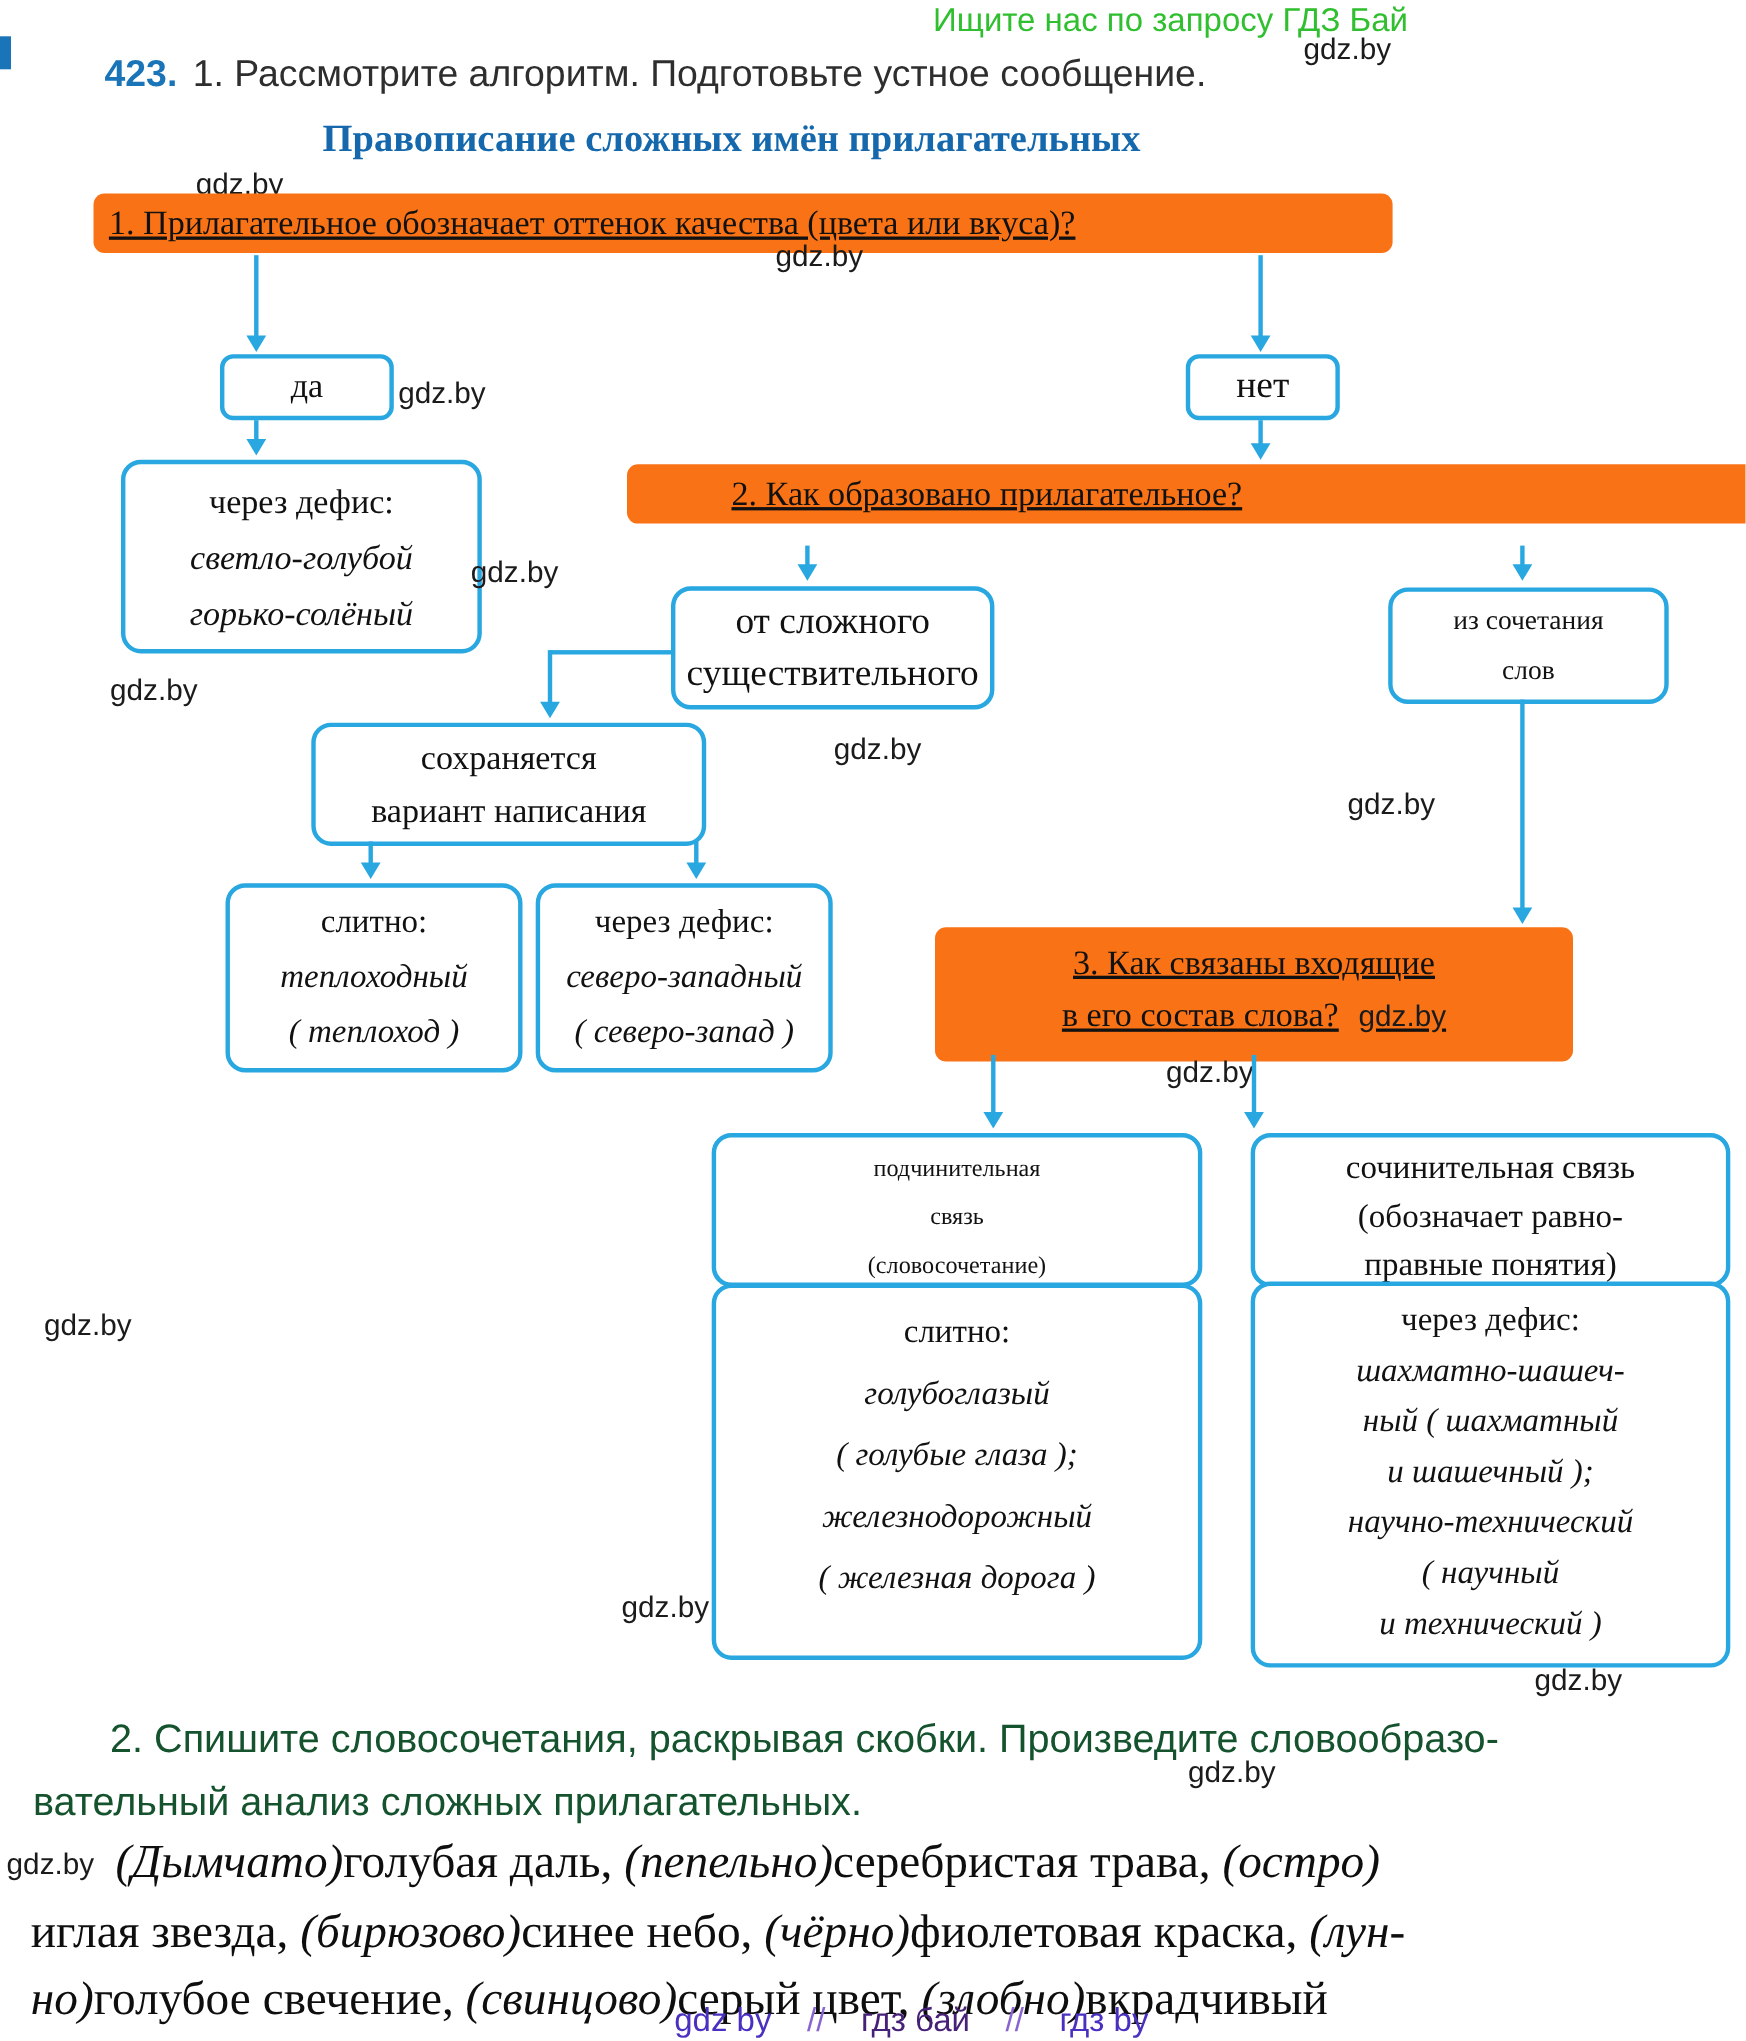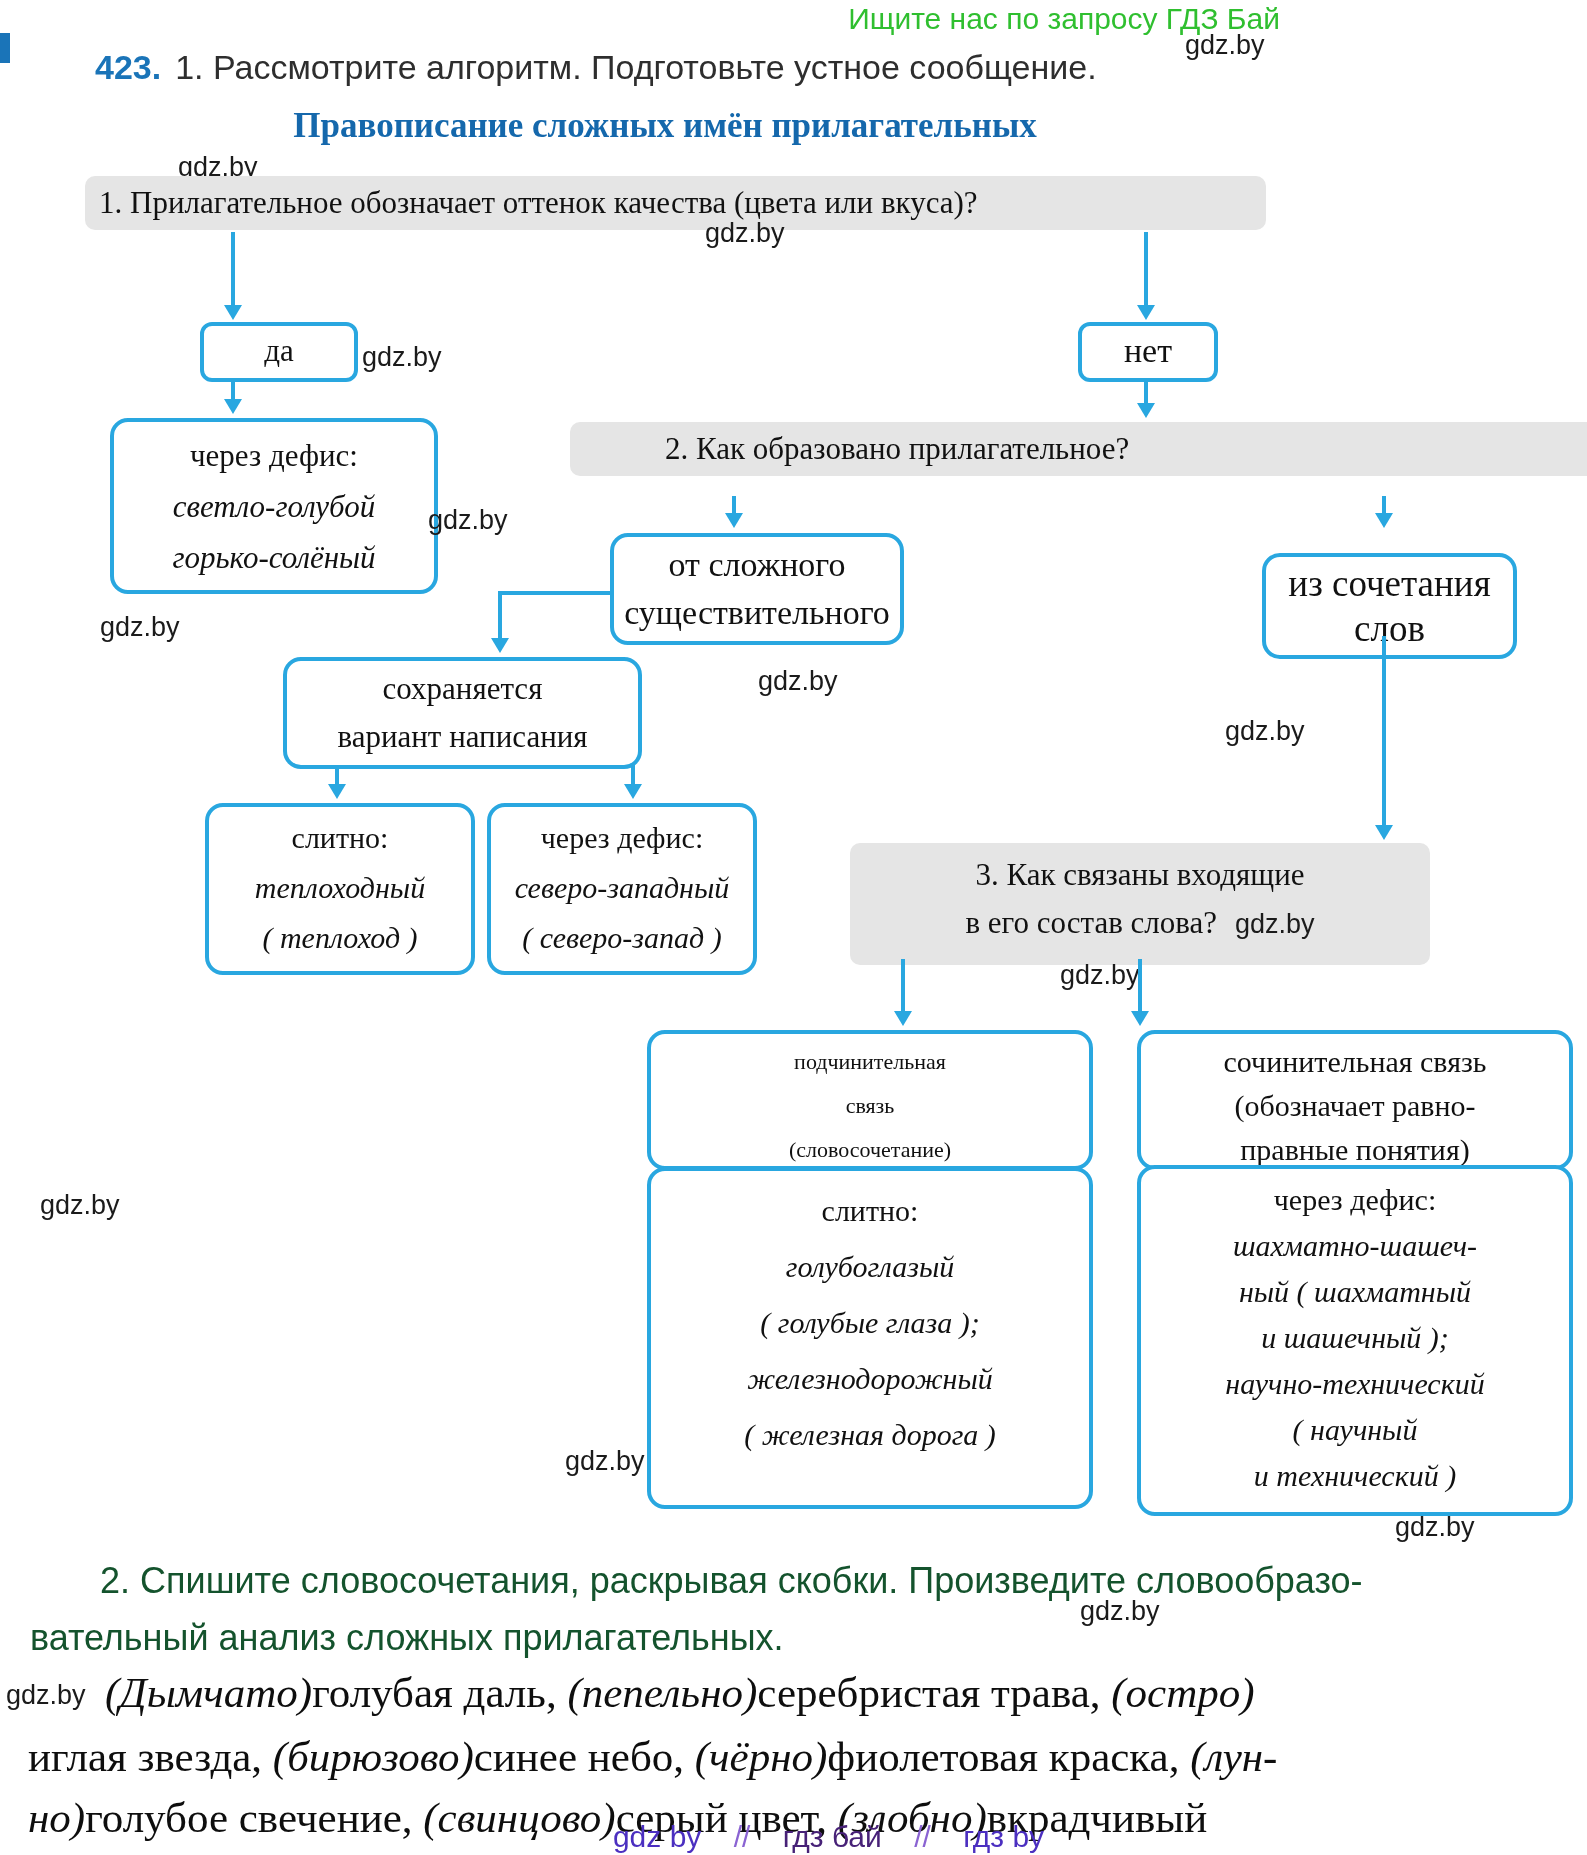--- a/index.html
+++ b/index.html
@@ -18,36 +18,36 @@
   
   .wm{position:absolute;font:27px "Liberation Sans",sans-serif;color:#1b1b1b;white-space:nowrap;}
   .wm-a{left:1185px;top:30px;}   .wm-b{left:178px;top:152px;}  .wm-c{left:705px;top:218px;}
   .wm-d{left:362px;top:342px;}   .wm-e{left:428px;top:505px;}  .wm-f{left:100px;top:612px;}
   .wm-g{left:758px;top:666px;}   .wm-h{left:1225px;top:716px;} .wm-j{left:1060px;top:960px;}
   .wm-k{left:40px;top:1190px;}   .wm-l{left:565px;top:1446px;} .wm-m{left:1395px;top:1512px;}
   .wm-n{left:1080px;top:1596px;} .wm-o{left:6px;top:1680px;}
   .wm-inline{font:27px "Liberation Sans",sans-serif;color:#1b1b1b;margin-left:18px;font-style:normal;}
 
   
-  .qbar{position:absolute;background:#e5e5e5;border-radius:10px;color:#111;}
+  .qbar{position:absolute;background:#f97316;border-radius:10px;color:#111;text-decoration:underline;}
   #q1-bar{left:85px;top:176px;width:1167px;height:54px;font-size:31px;line-height:54px;padding-left:14px;}
   #q2-bar{left:570px;top:422px;width:940px;height:54px;font-size:31px;line-height:54px;padding-left:95px;}
   #q3-bar{left:850px;top:843px;width:580px;height:114px;font-size:31px;text-align:center;padding-top:8px;}
   #q3-bar .bline{line-height:48px;}
 
   .box{position:absolute;background:#fff;border:4px solid #29a7e0;border-radius:18px;
        text-align:center;color:#111;}
   .box .bline{display:block;}
   #yes-box{left:200px;top:322px;width:150px;height:52px;border-radius:12px;font-size:31px;line-height:50px;}
   #no-box{left:1078px;top:322px;width:132px;height:52px;border-radius:12px;font-size:34px;line-height:50px;}
   #yes-result{left:110px;top:418px;width:320px;height:160px;font-size:31px;padding-top:8px;}
   #yes-result .bline{line-height:51px;}
   #from-noun{left:610px;top:533px;width:286px;height:100px;font-size:34px;padding-top:4px;}
   #from-noun .bline{line-height:48px;}
-  #from-combo{left:1262px;top:553px;width:247px;height:94px;font-size:37px;padding-top:4px;}
+  #from-combo{left:1262px;top:534px;width:247px;height:94px;font-size:25px;padding-top:4px;}
   #from-combo .bline{line-height:45px;}
   #keep-box{left:283px;top:657px;width:351px;height:100px;font-size:31px;padding-top:4px;}
   #keep-box .bline{line-height:48px;}
   #solid1{left:205px;top:803px;width:262px;height:158px;font-size:30px;padding-top:6px;}
   #solid1 .bline{line-height:50px;}
   #hyphen1{left:487px;top:803px;width:262px;height:158px;font-size:30px;padding-top:6px;}
   #hyphen1 .bline{line-height:50px;}
   #subord-box{left:647px;top:1030px;width:438px;height:126px;font-size:22px;padding-top:6px;}
   #subord-box .bline{line-height:44px;}
   #coord-box{left:1137px;top:1030px;width:428px;height:126px;font-size:30px;padding-top:6px;}

